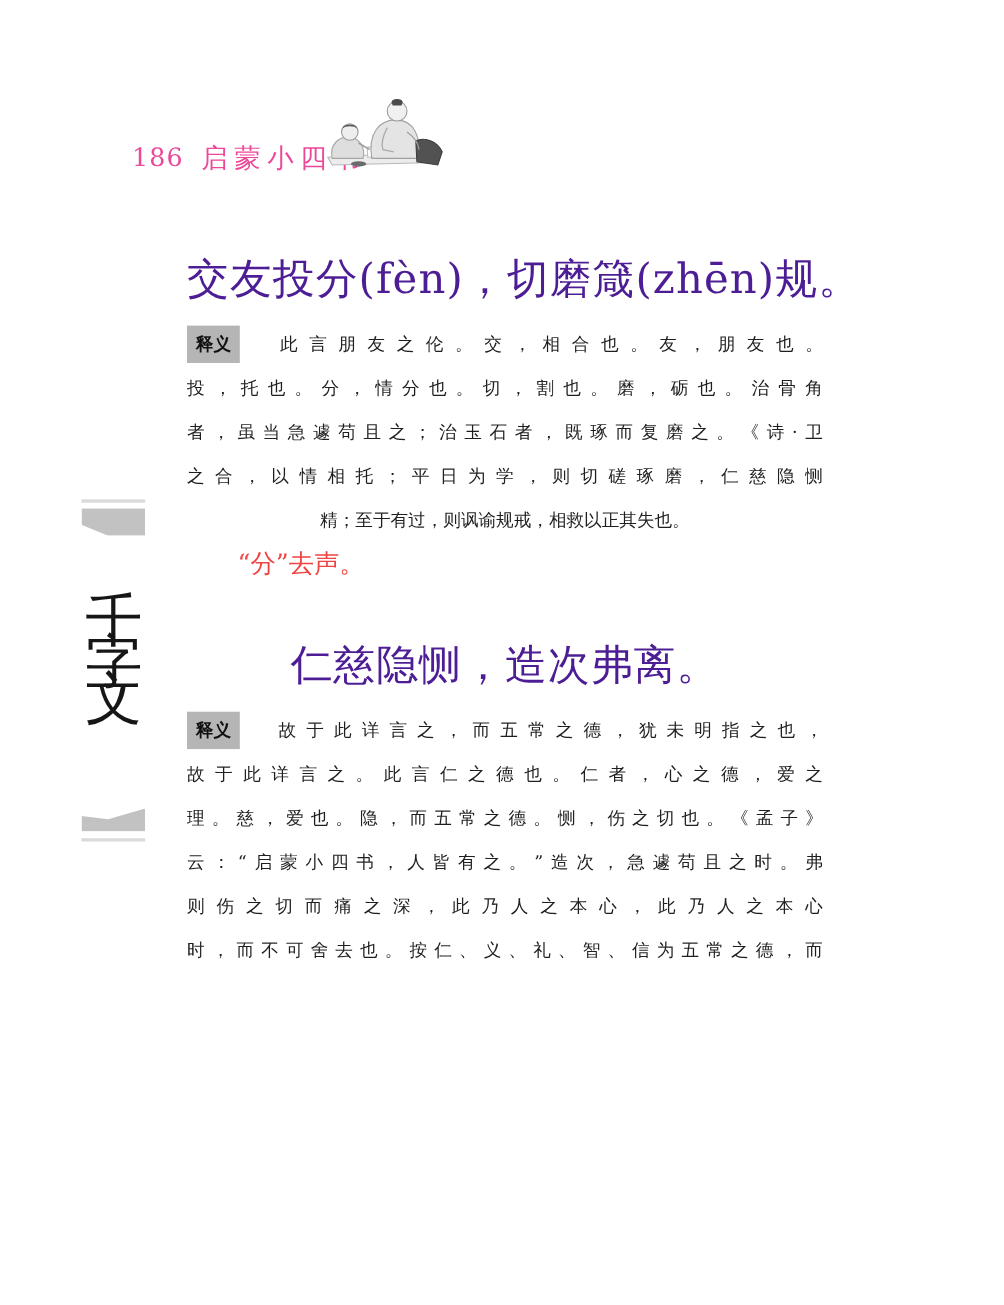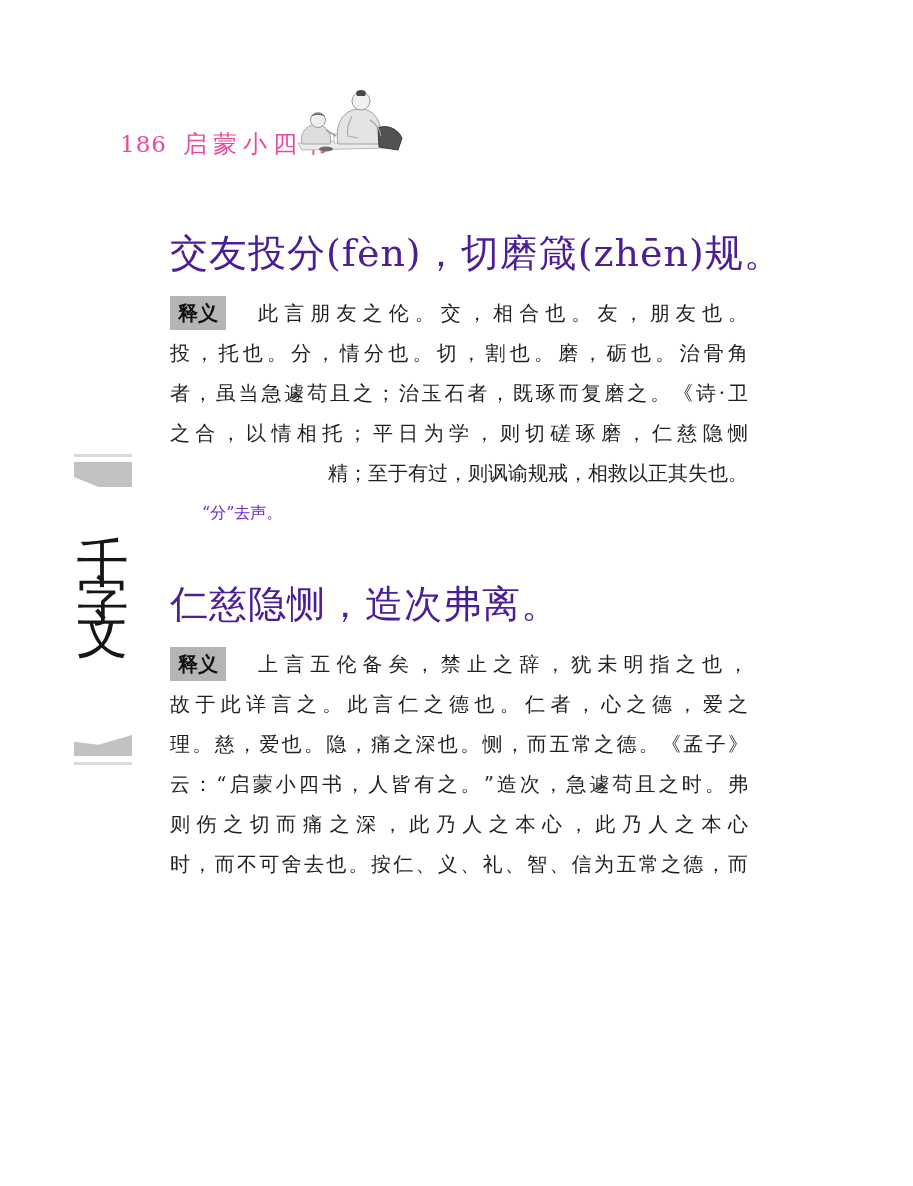--- a/index.html
+++ b/index.html
@@ -42,31 +42,31 @@
   }
 
   
   .text-col{position:absolute;left:170px;top:0;width:578px;}
   .entry-heading{
     font-size:38px;font-weight:normal;color:#4c1d95;
     margin:0;line-height:54px;white-space:nowrap;
     letter-spacing:1px;
   }
   .h1{margin-top:226px;}
-  .h2{margin-top:44px;}
+  .h2{margin-top:44px;text-align:center;}
   .para{margin-top:13px;}
   .line{
-    font-size:20px;line-height:40px;height:40px;overflow:hidden;
+    font-size:16px;line-height:40px;height:40px;overflow:hidden;
     text-align:justify;text-align-last:justify;
     color:#1f1f1f;
   }
-  .line.flush{text-align:right;text-align-last:auto;}
+  .line.flush{text-align:center;text-align-last:auto;}
   .note{
-    font-size:16px;line-height:40px;height:40px;
-    text-indent:2em;color:#6d28d9;
+    font-size:23px;line-height:40px;height:40px;
+    text-indent:2em;color:#ef4444;
   }
   .badge{
     display:inline-block;background:#b5b5b5;color:#111111;
     padding:0 8px;margin-right:26px;line-height:34px;
     font-weight:bold;
   }
 </style>
 </head>
 <body>
 
@@ -120,23 +120,23 @@
       <div class="line">者，虽当急遽苟且之；治玉石者，既琢而复磨之。《诗·卫</div>
       <div class="line">之合，以情相托；平日为学，则切磋琢磨，仁慈隐恻</div>
       <div class="line flush">精；至于有过，则讽谕规戒，相救以正其失也。</div>
       <div class="note">“分”去声。</div>
     </div>
 
     <h1 class="entry-heading h2">仁慈隐恻，造次弗离。</h1>
 
     <div class="para">
       <div class="line">
-        <span class="badge">释义</span><span>上言五伦备矣，禁止之辞，犹未明指之也，</span>
+        <span class="badge">释义</span><span>故于此详言之，而五常之德，犹未明指之也，</span>
       </div>
       <div class="line">故于此详言之。此言仁之德也。仁者，心之德，爱之</div>
-      <div class="line">理。慈，爱也。隐，痛之深也。恻，而五常之德。《孟子》</div>
+      <div class="line">理。慈，爱也。隐，而五常之德。恻，伤之切也。《孟子》</div>
       <div class="line">云：“启蒙小四书，人皆有之。”造次，急遽苟且之时。弗</div>
       <div class="line">则伤之切而痛之深，此乃人之本心，此乃人之本心</div>
       <div class="line">时，而不可舍去也。按仁、义、礼、智、信为五常之德，而</div>
     </div>
 
   </div>
 </div>
 
 </body></html>

